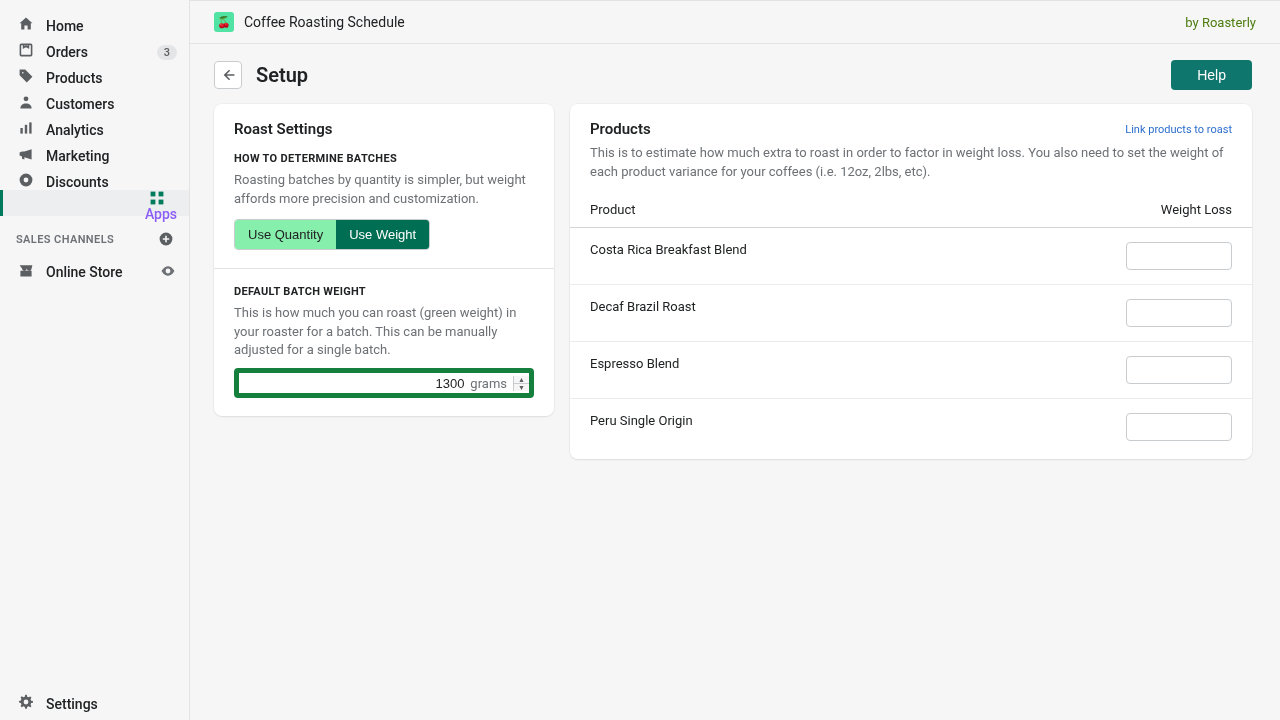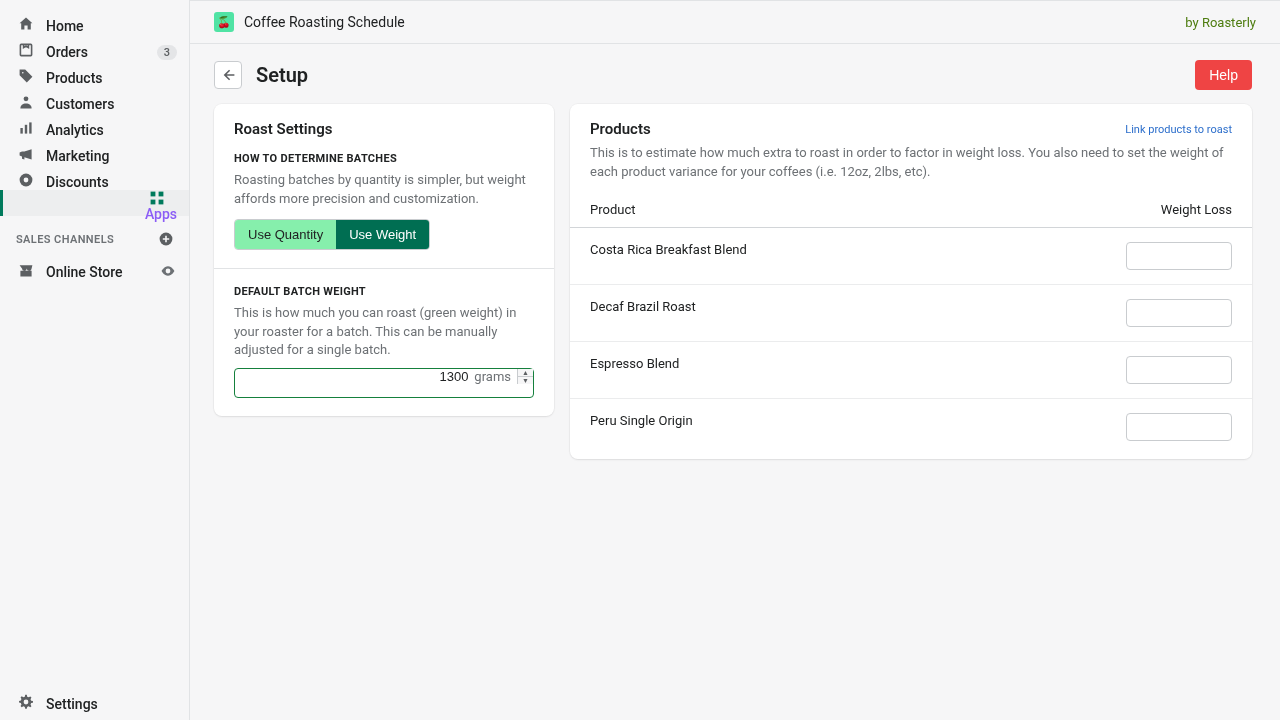--- a/index.html
+++ b/index.html
@@ -115,25 +115,25 @@
     border: 1px solid #c9cccf;
     background: #fff;
     border-radius: 4px;
     display:inline-flex; align-items:center; justify-content:center;
     margin-right: 14px;
     cursor:pointer;
   }
   .page-title { font-size: 20px; font-weight: 600; }
   .help-btn {
     margin-left:auto;
-    background: #ef4444;
+    background: #0f766e;
     color: #fff;
     border: none;
     border-radius: 4px;
-    padding: 7px 14px;
+    padding: 7px 26px;
     font-size: 14px;
     font-weight: 500;
     cursor:pointer;
   }
 
   .columns { display:flex; gap: 16px; align-items:flex-start; }
   .card {
     background: #fff;
     border-radius: 8px;
     box-shadow: 0 0 0 1px rgba(0,0,0,0.03), 0 1px 2px rgba(0,0,0,0.08);
@@ -153,21 +153,21 @@
   }
   .seg button {
     background:#86efac; border:none; padding: 7px 13px; font-size: 13px; cursor:pointer;
     color:#202223;
   }
   .seg button.active {
     background: #006e52; color:#fff;
   }
   .divider { border-top: 1px solid #e1e3e5; }
   .num-field {
-    display:flex; align-items:flex-start; border:1px solid #15803d; border-radius:4px;
+    display:flex; align-items:center; border:5px solid #15803d; border-radius:4px;
     height: 30px; background:#fff; margin-top: 8px;
   }
   .num-field input {
     flex:1; border:none; text-align:right; padding: 0 6px 0 8px;
     font-size: 13px; color:#202223; outline:none; background:transparent;
   }
   .num-field .unit {
     display:flex; align-items:center; color:#6d7175; font-size:13px; padding-right:6px;
   }
   .spinners {

